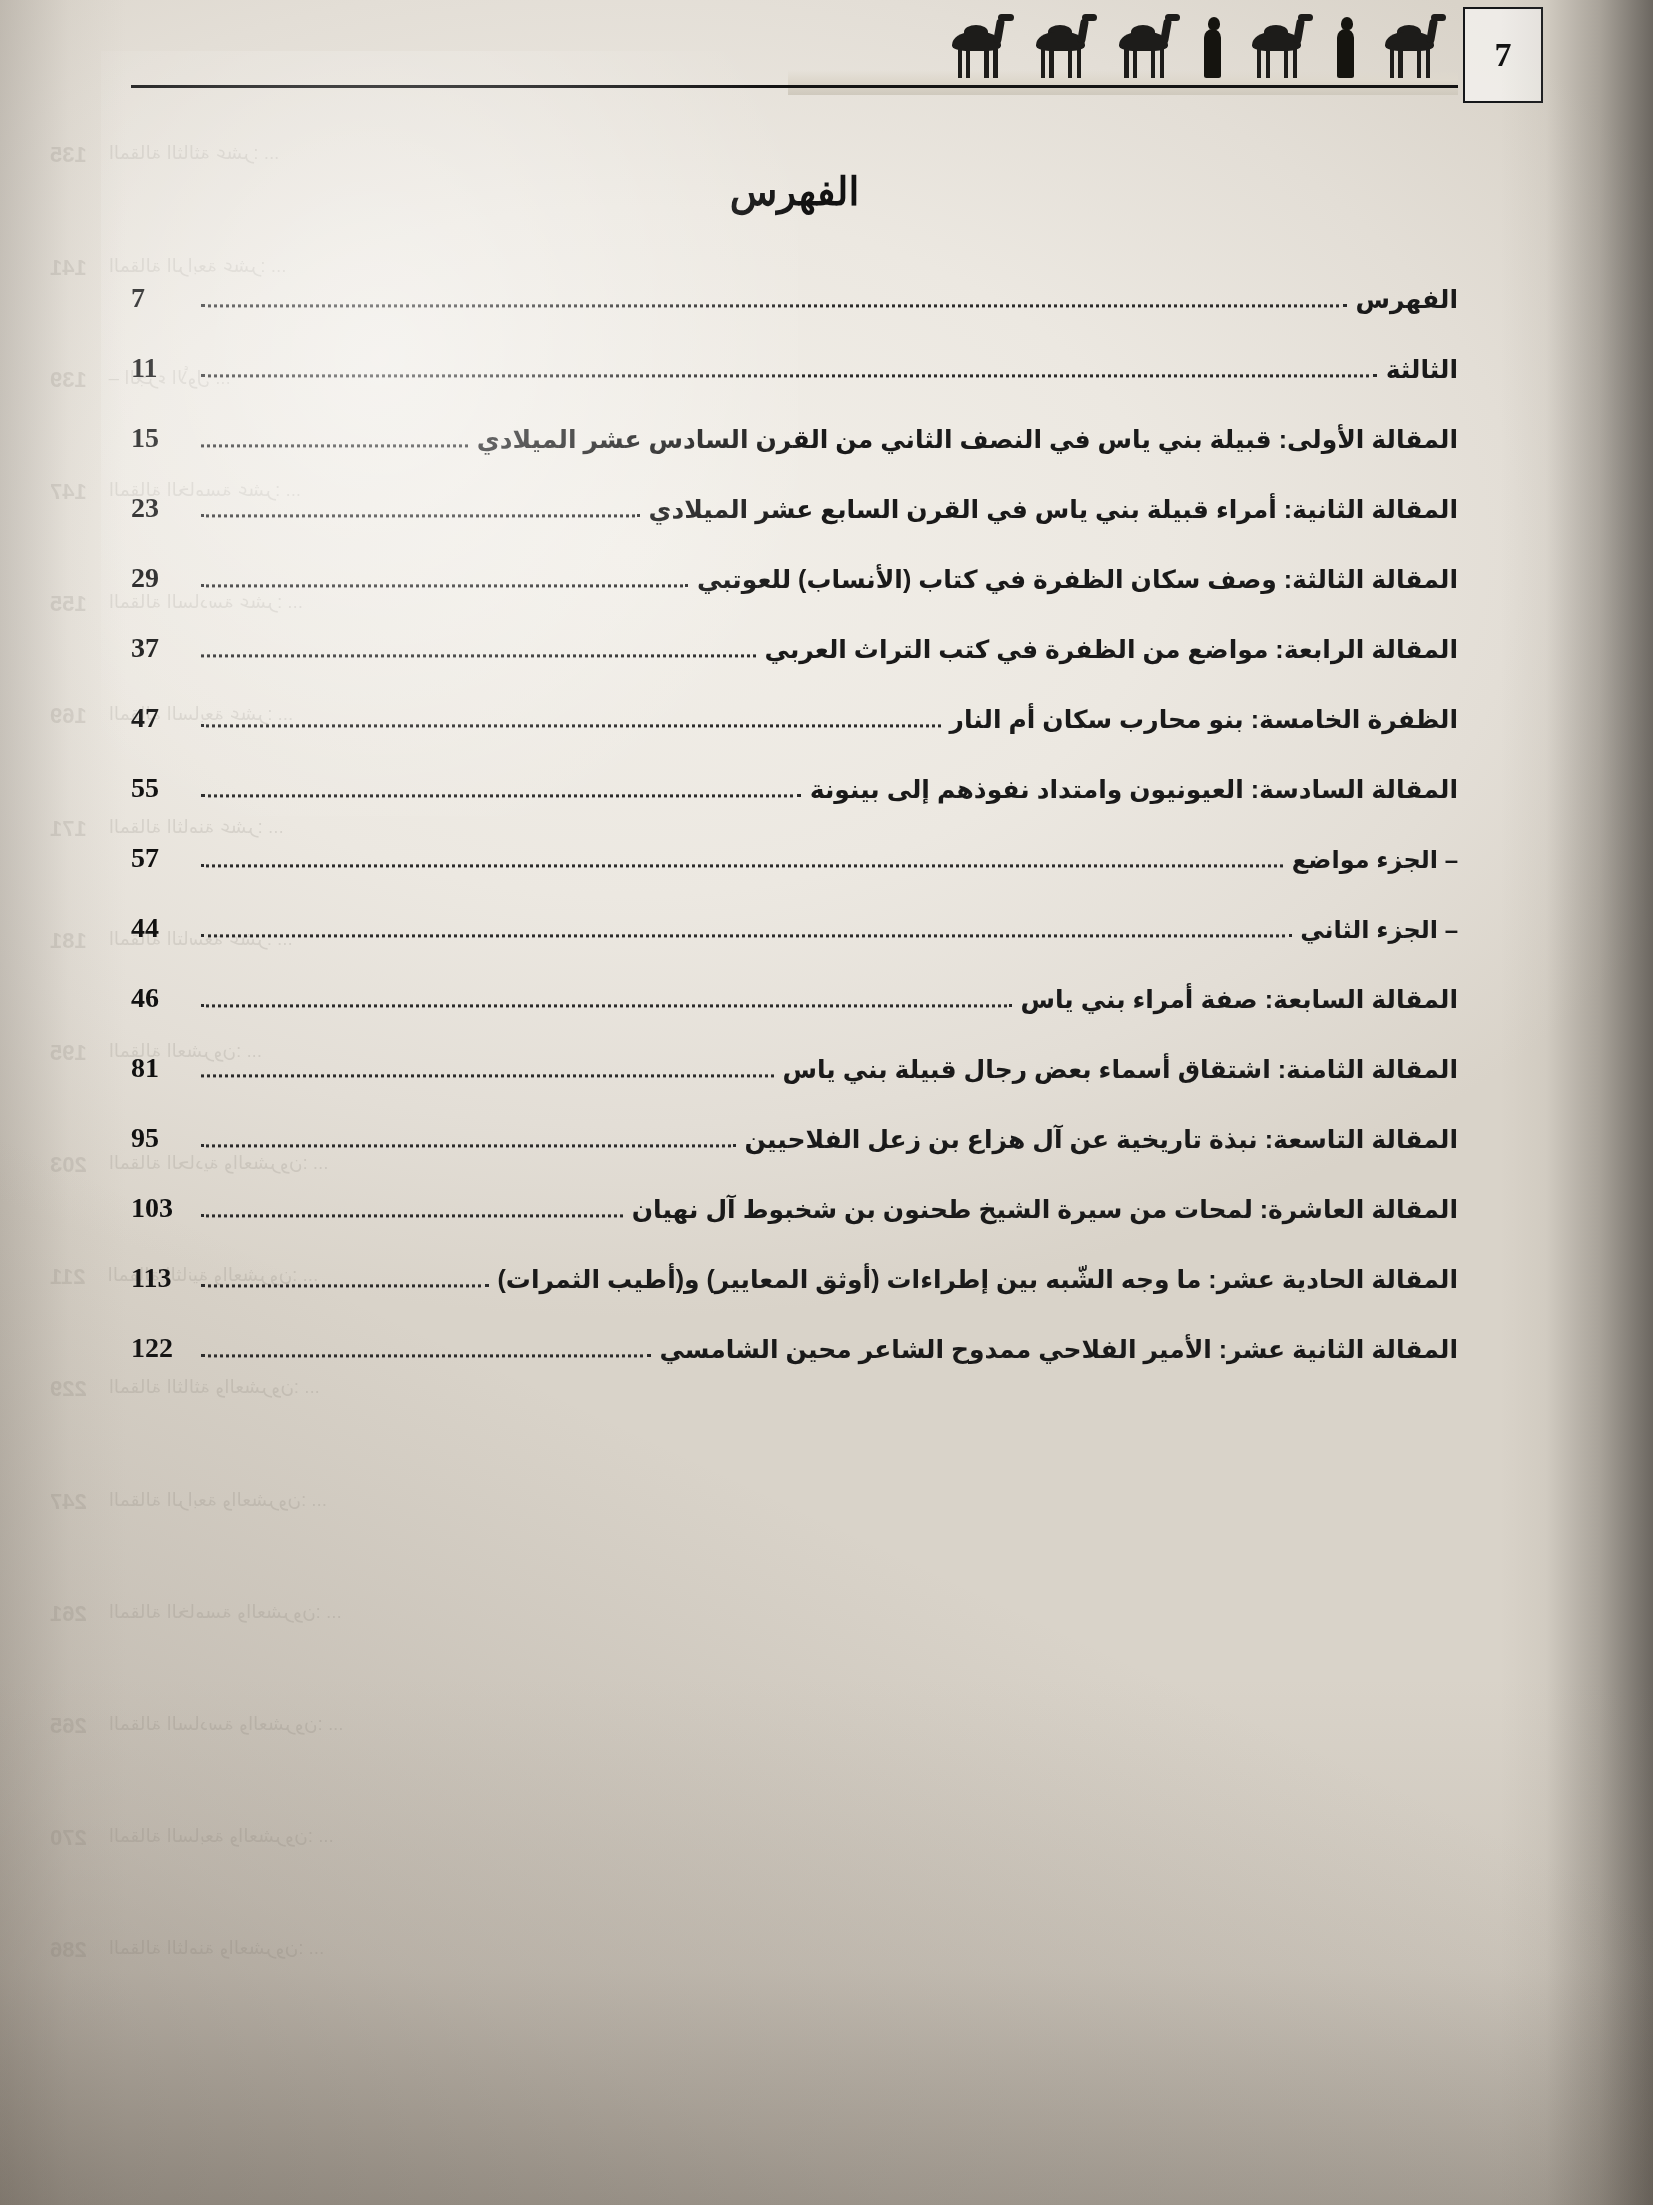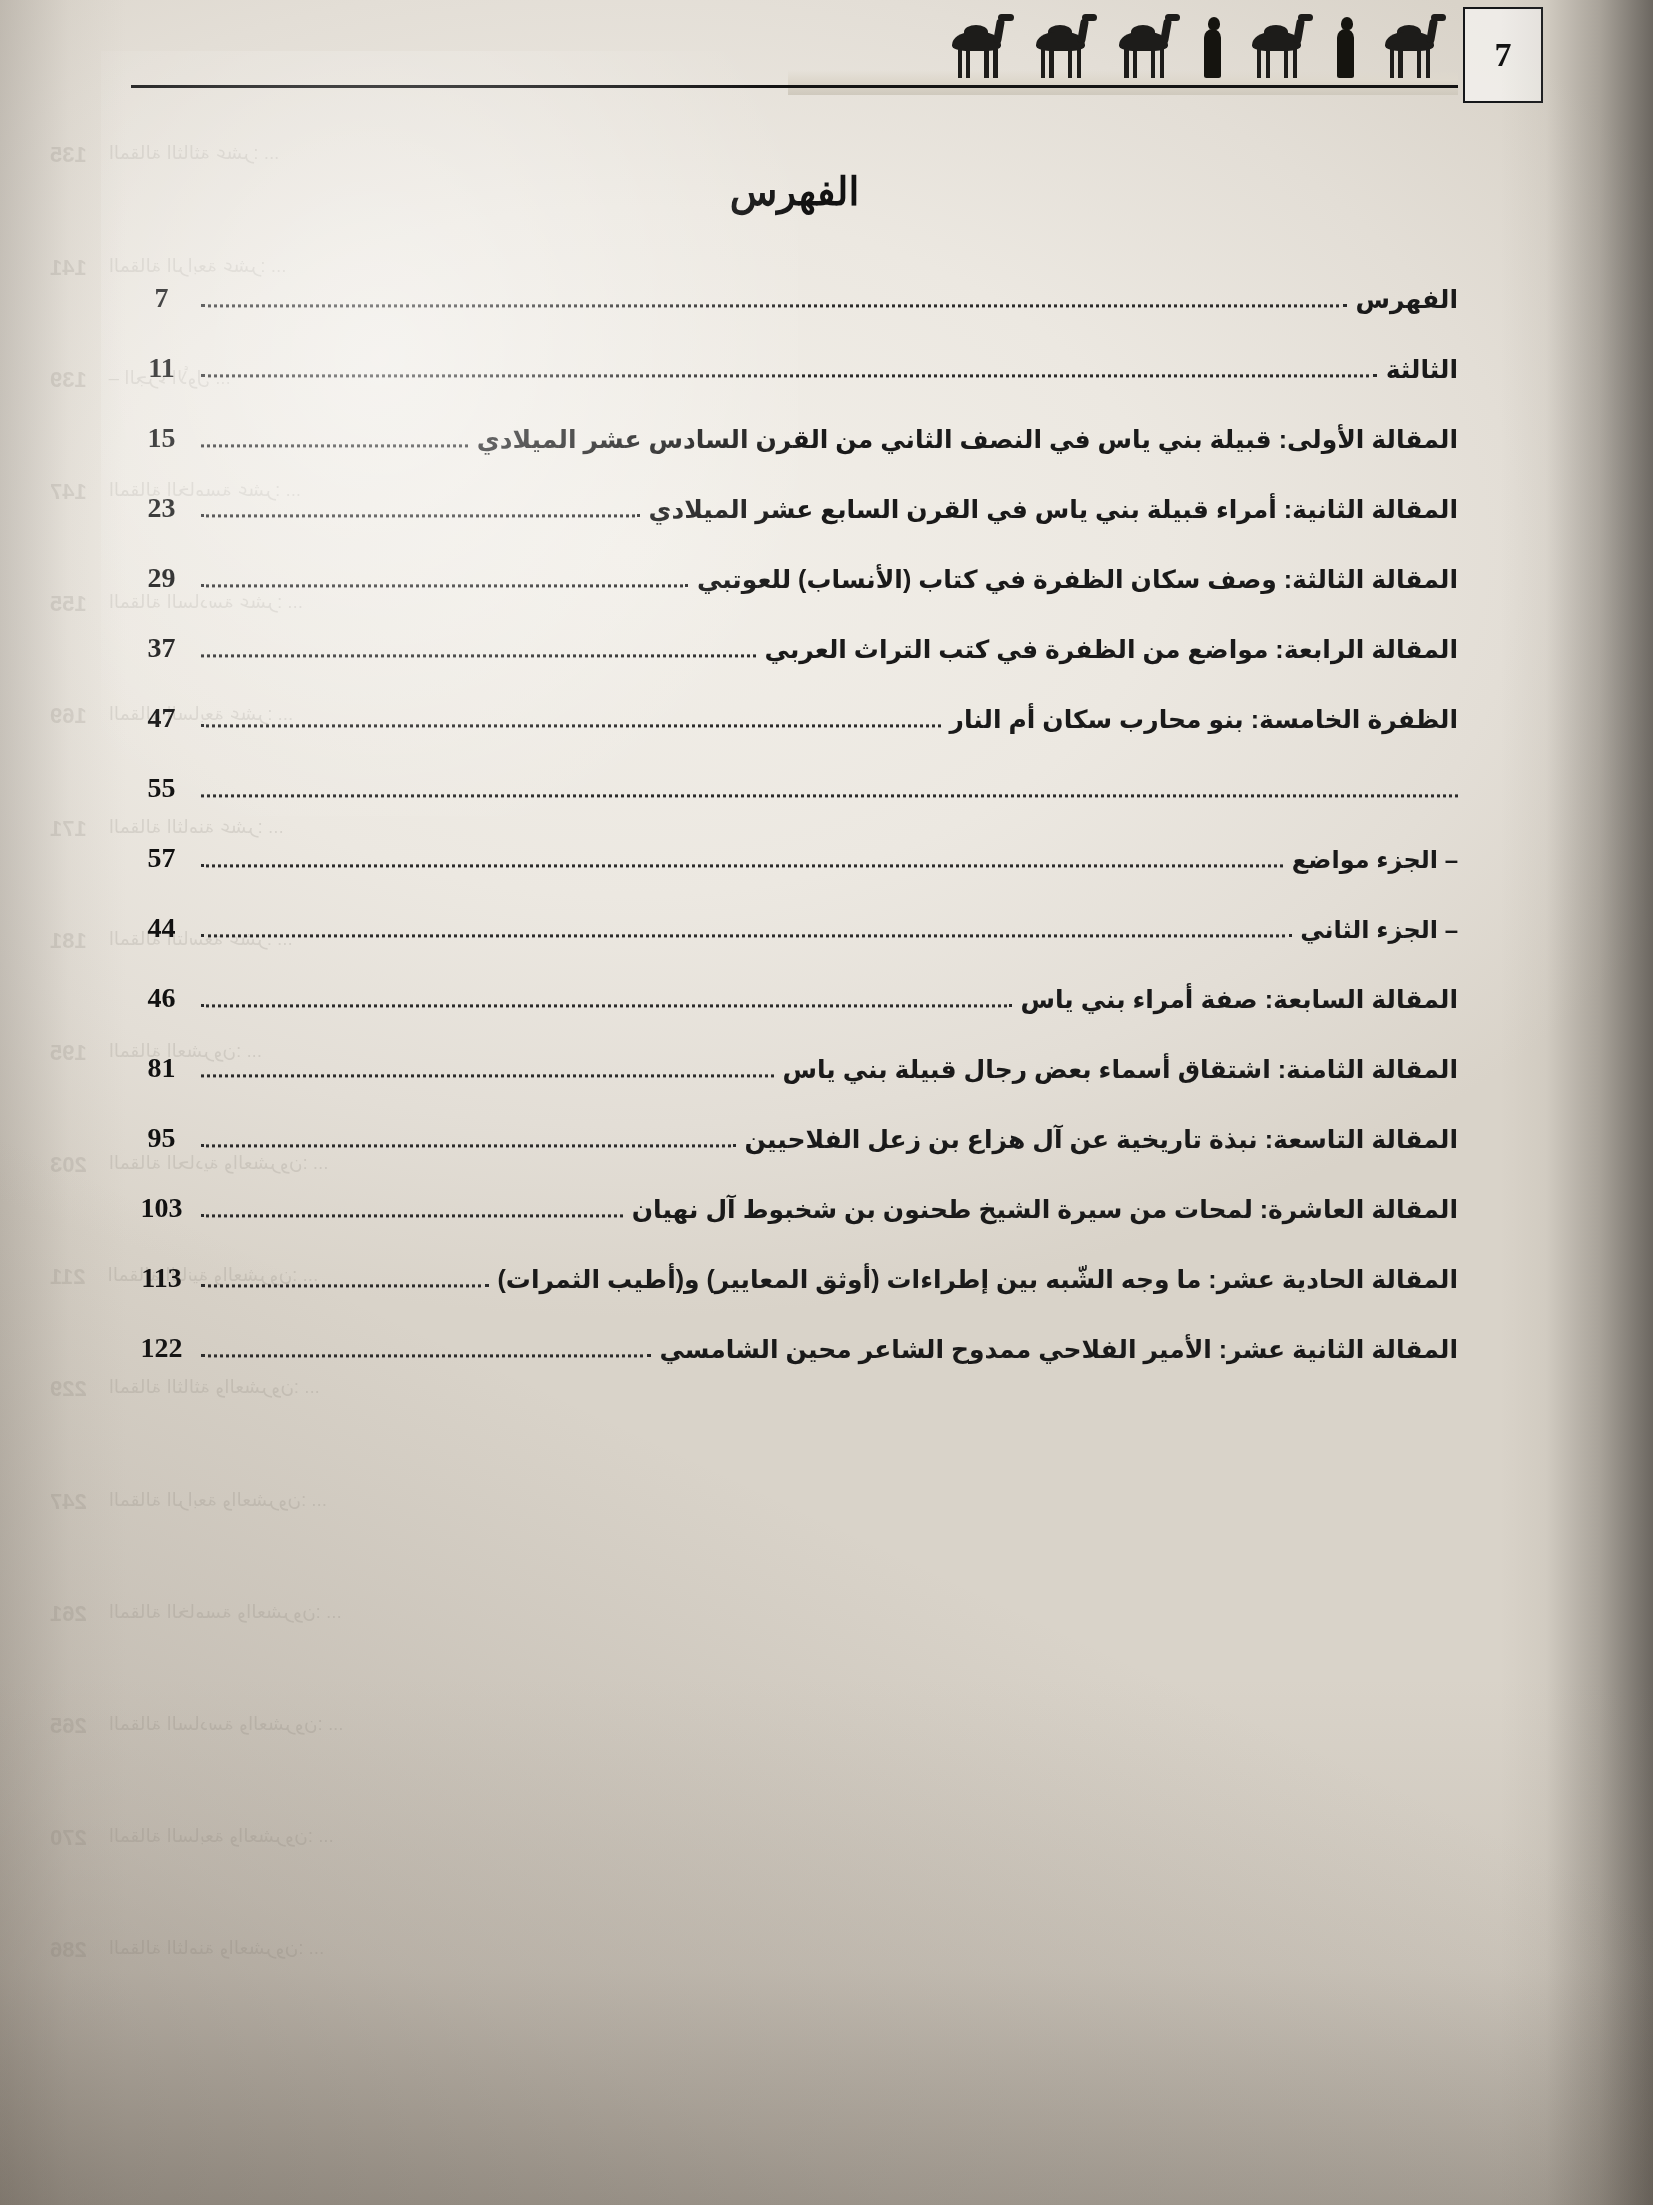--- a/index.html
+++ b/index.html
@@ -278,21 +278,21 @@
     transform: translateY(-7.6px);
     min-width: 34px;
     height: 0.8px;
   }
   .toc-page {
     flex: 0 0 auto;
     font-family: "Liberation Serif", "DejaVu Serif", serif;
     font-weight: bold;
     font-size: 28px;
     min-width: 61px;
-    text-align: center;
+    text-align: left;
     direction: ltr;
     color: #111;
   }
 </style>
 </head>
 <body>
 
 <div class="page">
 
   <div class="bleed" id="bleed-layer">
@@ -468,20 +468,21 @@
           <span class="toc-label">المقالة الرابعة: مواضع من الظفرة في كتب التراث العربي</span>
           <span class="toc-dots"></span>
           <span class="toc-page">37</span>
         </li>
         <li class="toc-row">
           <span class="toc-label">الظفرة الخامسة: بنو محارب سكان أم النار</span>
           <span class="toc-dots"></span>
           <span class="toc-page">47</span>
         </li>
         <li class="toc-row">
+          <span class="toc-label">المقالة السادسة: العيونيون وامتداد نفوذهم إلى بينونة</span>
           <span class="toc-dots"></span>
           <span class="toc-page">55</span>
         </li>
         <li class="toc-row sub">
           <span class="toc-label">– الجزء مواضع</span>
           <span class="toc-dots"></span>
           <span class="toc-page">57</span>
         </li>
         <li class="toc-row sub">
           <span class="toc-label">– الجزء الثاني</span>

